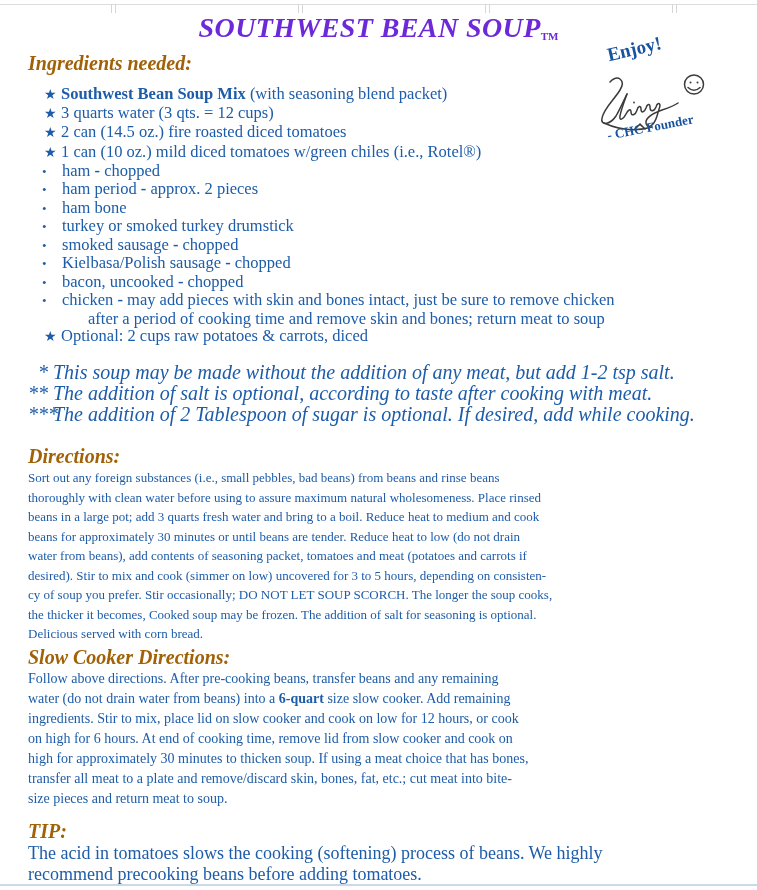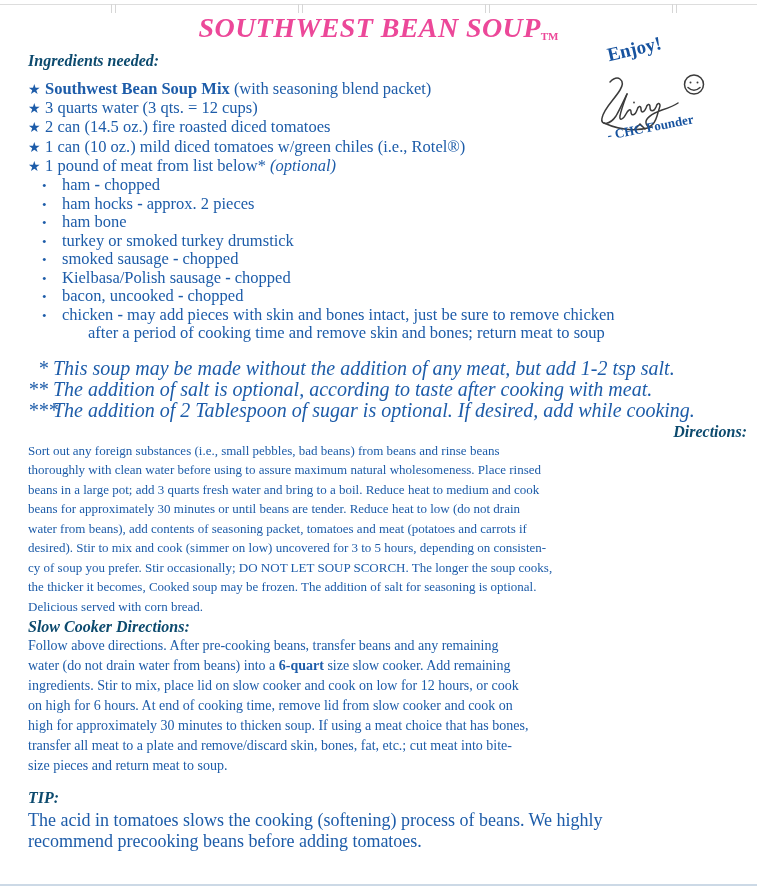--- a/index.html
+++ b/index.html
@@ -11,44 +11,44 @@
   .top-rule{position:absolute;top:4px;left:0;width:757px;height:1px;background:#dddddd;}
   .tick{position:absolute;top:0;width:1px;height:9px;background:#d6d6d6;}
   .tick.a1{left:111px}.tick.a2{left:115px}
   .tick.b1{left:298px}.tick.b2{left:302px}
   .tick.c1{left:485px}.tick.c2{left:489px}
   .tick.d1{left:672px}.tick.d2{left:676px}
   .bottom-rule{position:absolute;top:884px;left:0;width:757px;height:2px;background:#ccd9e6;}
 
   .title{
     padding-top:12px;text-align:center;font-size:28px;font-weight:bold;font-style:italic;
-    color:#ec4899;letter-spacing:0.4px;
+    color:#6d28d9;letter-spacing:0.4px;
   }
   .title .tm{font-size:11px;font-weight:bold;font-style:normal;vertical-align:-3px;letter-spacing:0;}
 
   .enjoy{position:absolute;left:592px;top:44px;width:160px;height:120px;}
   .enjoy-word{
     font-size:19px;font-weight:bold;color:#17539f;transform:rotate(-13deg);
     transform-origin:left bottom;margin-left:18px;
   }
   .sig-svg{position:absolute;left:2px;top:28px;}
   .founder{
     position:absolute;left:14px;top:84px;font-size:13px;font-weight:bold;color:#17539f;
     transform:rotate(-11deg);transform-origin:left top;white-space:nowrap;
   }
 
   .content{margin:0 10px 0 28px;}
-  .h{font-size:16px;font-weight:bold;font-style:italic;color:#0c4a6e;}
+  .h{font-size:20px;font-weight:bold;font-style:italic;color:#a16207;}
   .h-ing{margin-top:8px;}
-  .h-dir{margin-top:2px;text-align:right;}
+  .h-dir{margin-top:20px;}
   .h-slow{margin-top:2px;}
   .h-tip{margin-top:10px;line-height:24px;}
 
   .star-list{margin-top:10px;font-size:16.5px;line-height:18.2px;}
-  .star-item{white-space:nowrap;}
+  .star-item{white-space:nowrap;margin-left:16px;}
   .star-glyph{display:inline-block;width:17px;font-size:14px;}
   .meat-list{font-size:16.5px;line-height:17.5px;padding-left:14px;}
   .meat-bullet{display:inline-block;width:20px;font-size:13px;}
   .meat-cont{margin-left:46px;}
   .optional{margin-top:0;line-height:18px;}
 
   .footnotes{margin-top:16px;font-size:20px;font-style:italic;line-height:21px;}
   .fn-stars{display:inline-block;width:20px;text-align:right;margin-right:5px;}
 
   .para{font-size:13px;line-height:19.5px;}
@@ -95,32 +95,34 @@
   </div>
 
   <div class="content">
     <div class="h h-ing">Ingredients needed:</div>
 
     <div class="star-list">
         <div class="star-item"><span class="star-glyph">★</span><span><span class="bold">Southwest Bean Soup Mix</span><span> (with seasoning blend packet)</span></span></div>
         <div class="star-item"><span class="star-glyph">★</span><span><span>3 quarts water (3 qts. = 12 cups)</span></span></div>
         <div class="star-item"><span class="star-glyph">★</span><span><span>2 can (14.5 oz.) fire roasted diced tomatoes</span></span></div>
         <div class="star-item"><span class="star-glyph">★</span><span><span>1 can (10 oz.) mild diced tomatoes w/green chiles (i.e., Rotel®)</span></span></div>
-        <div class="star-item"><span class="star-glyph">★</span><span><span>1 pound of meat from list below* </span><span class="ital">(optional)</span></span></div>
       </div>
     <div class="meat-list">
         <div class="meat-line"><span class="meat-bullet">•</span><span><span>ham </span><span class="bold">-</span><span> chopped</span></span></div>
-        <div class="meat-line"><span class="meat-bullet">•</span><span><span>ham hocks </span><span class="bold">-</span><span> approx. 2 pieces</span></span></div>
+        <div class="meat-line"><span class="meat-bullet">•</span><span><span>ham period </span><span class="bold">-</span><span> approx. 2 pieces</span></span></div>
         <div class="meat-line"><span class="meat-bullet">•</span><span><span>ham bone</span></span></div>
         <div class="meat-line"><span class="meat-bullet">•</span><span><span>turkey or smoked turkey drumstick</span></span></div>
         <div class="meat-line"><span class="meat-bullet">•</span><span><span>smoked sausage </span><span class="bold">-</span><span> chopped</span></span></div>
         <div class="meat-line"><span class="meat-bullet">•</span><span><span>Kielbasa/Polish sausage </span><span class="bold">-</span><span> chopped</span></span></div>
         <div class="meat-line"><span class="meat-bullet">•</span><span><span>bacon, uncooked </span><span class="bold">-</span><span> chopped</span></span></div>
         <div class="meat-line"><span class="meat-bullet">•</span><span><span>chicken </span><span class="bold">-</span><span> may add pieces with skin and bones intact, just be sure to remove chicken</span></span></div>
         <div class="meat-cont"><span><span>after a period of cooking time and remove skin and bones; return meat to soup</span></span></div>
+      </div>
+    <div class="star-list optional">
+        <div class="star-item"><span class="star-glyph">★</span><span><span>Optional: 2 cups raw potatoes &amp; carrots, diced</span></span></div>
       </div>
 
     <div class="footnotes">
         <div class="fn-row"><span class="fn-stars">*</span><span>This soup may be made without the addition of any meat, but add 1-2 tsp salt.</span></div>
         <div class="fn-row"><span class="fn-stars">**</span><span>The addition of salt is optional, according to taste after cooking with meat.</span></div>
         <div class="fn-row"><span class="fn-stars">***</span><span>The addition of 2 Tablespoon of sugar is optional. If desired, add while cooking.</span></div>
       </div>
 
     <div class="h h-dir">Directions:</div>
     <div class="para"><span>Sort out any foreign substances (i.e., small pebbles, bad beans) from beans and rinse beans</span><br><span>thoroughly with clean water before using to assure maximum natural wholesomeness. Place rinsed</span><br><span>beans in a large pot; add 3 quarts fresh water and bring to a boil. Reduce heat to medium and cook</span><br><span>beans for approximately 30 minutes or until beans are tender. Reduce heat to low (do not drain</span><br><span>water from beans), add contents of seasoning packet, tomatoes and meat (potatoes and carrots if</span><br><span>desired). Stir to mix and cook (simmer on low) uncovered for 3 to 5 hours, depending on consisten-</span><br><span>cy of soup you prefer. Stir occasionally; DO NOT LET SOUP SCORCH. The longer the soup cooks,</span><br><span>the thicker it becomes, Cooked soup may be frozen. The addition of salt for seasoning is optional.</span><br><span>Delicious served with corn bread.</span></div>

